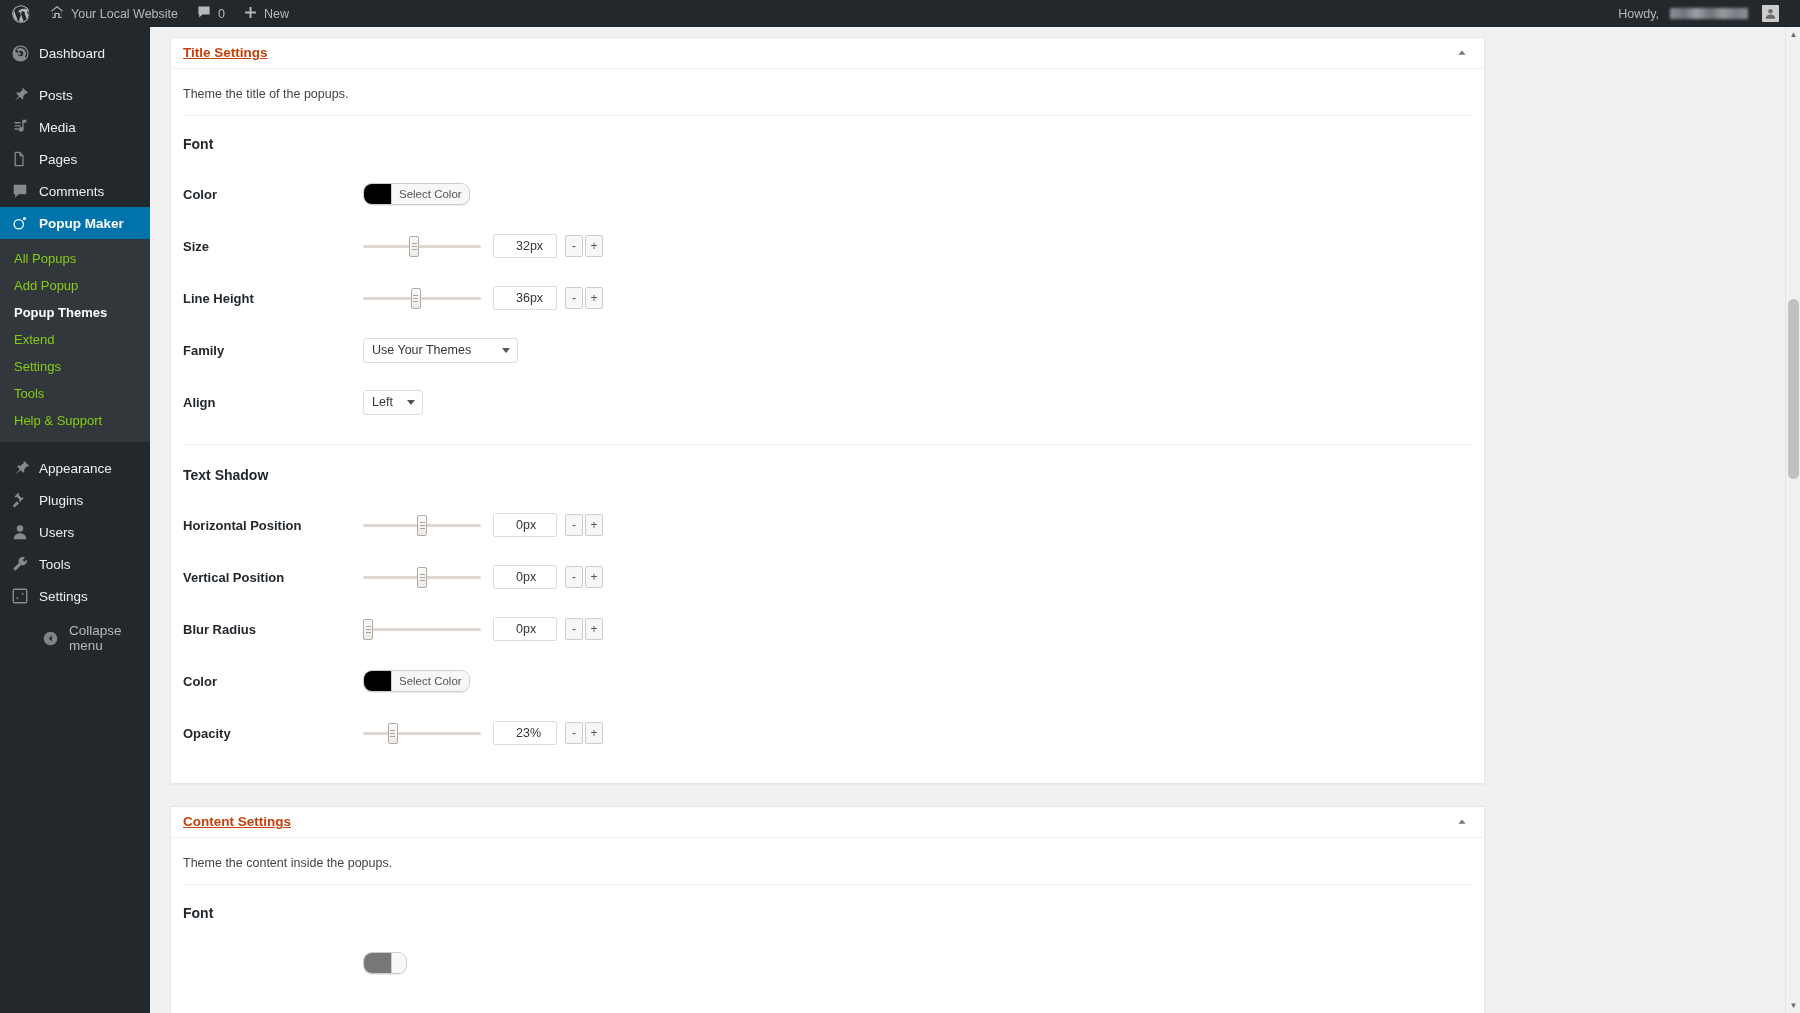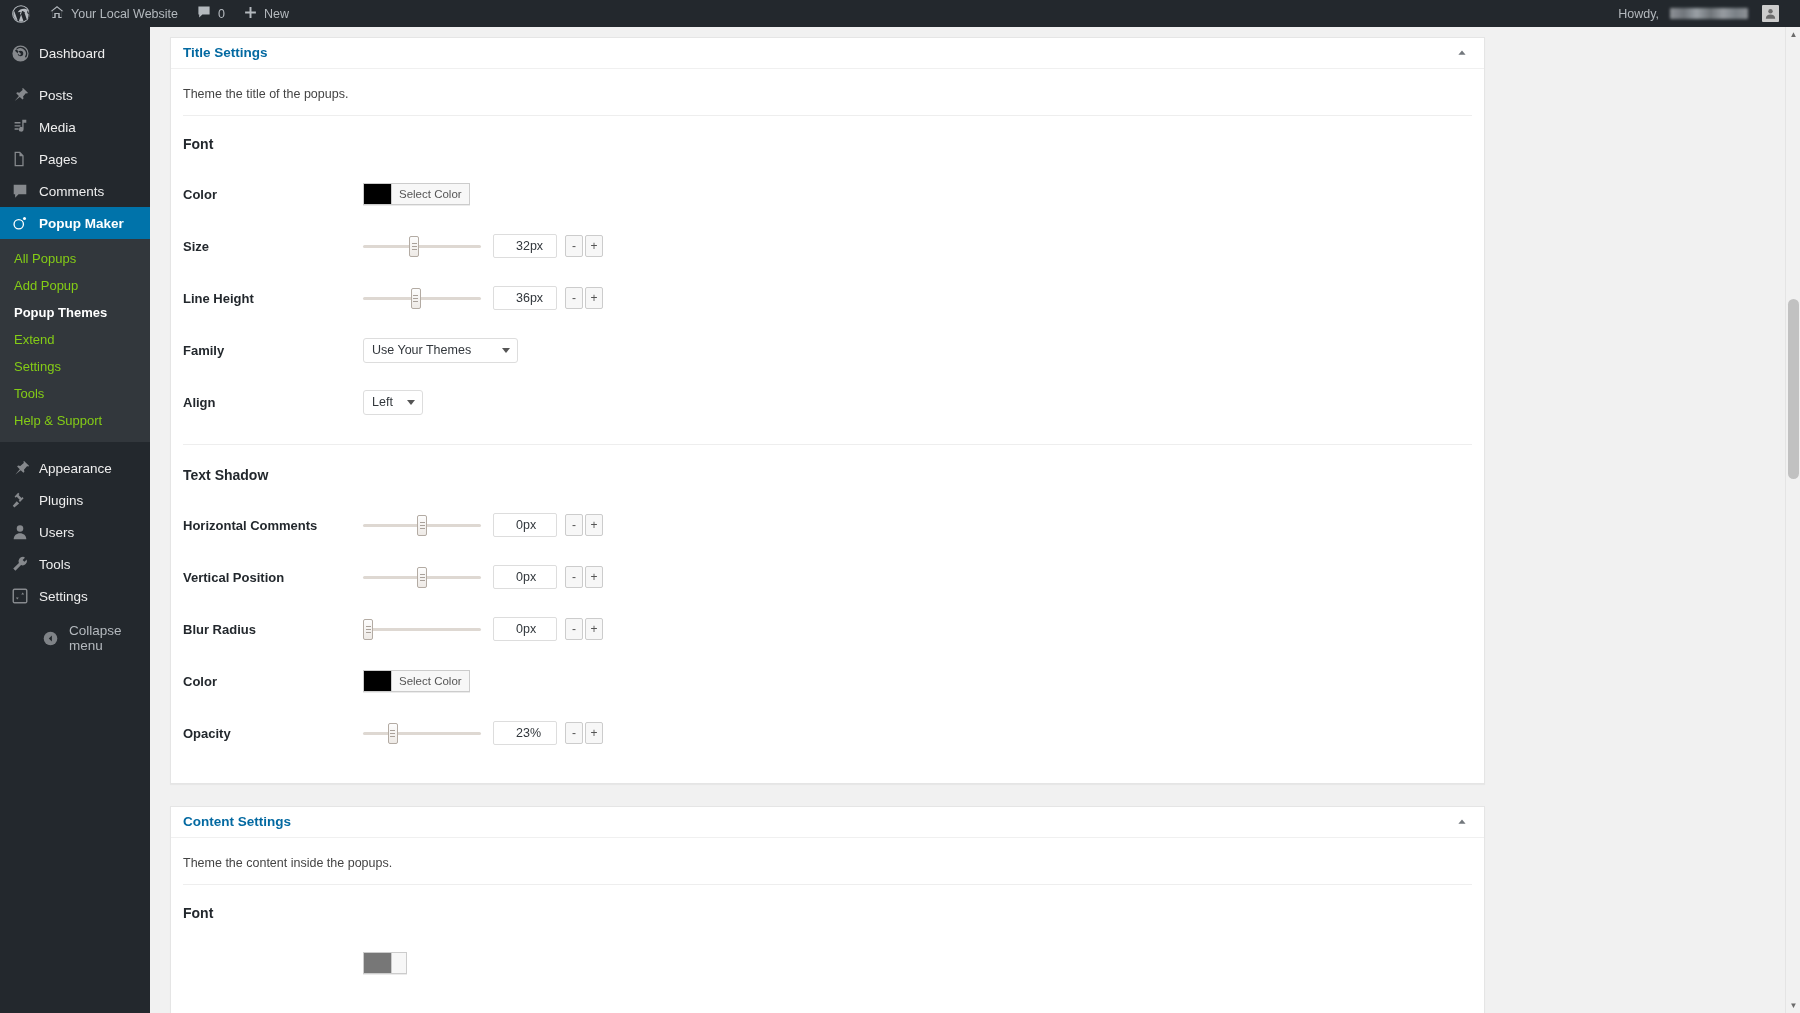--- a/index.html
+++ b/index.html
@@ -100,22 +100,23 @@
     margin-bottom: 22px;
     width: 1315px;
   }
   .postbox-header {
     display: flex; align-items: center;
     height: 31px; padding: 0 12px;
     border-bottom: 1px solid #f0f0f0;
     cursor: pointer;
   }
   .postbox-title {
-    font-size: 13.5px; font-weight: bold; color: #0369a1;
+    font-size: 13.5px; font-weight: bold; color: #c2410c;
     line-height: 1;
+    text-decoration: underline;
   }
   .toggle-indicator {
     margin-left: auto; width: 20px; height: 20px;
     display: flex; align-items: center; justify-content: center;
     color: #72777c;
   }
   .postbox-body { padding: 13px 12px 18px 12px; }
 
   .section-desc {
     font-size: 12.5px; color: #444;
@@ -141,21 +142,21 @@
     font-size: 13px; font-weight: bold; color: #23282d;
   }
   .field-control { display: flex; align-items: center; }
 
   
   .cp-wrap {
     display: inline-flex; align-items: stretch;
     height: 22px;
     border: 1px solid #ccc;
     background: #f7f7f7;
-    border-radius: 0;
+    border-radius: 9px;
     box-shadow: 0 1px 0 rgba(0,0,0,.08);
     overflow: hidden;
   }
   .cp-swatch { width: 27px; background: #000; }
   .cp-label {
     display: flex; align-items: center;
     padding: 0 7px; font-size: 11.5px; color: #555;
     border-left: 1px solid #ccc;
     background: #f7f7f7;
   }
@@ -517,21 +518,21 @@
               <span class="caret"></span>
             </span>
           </span>
         </div>
 
         <hr class="hr-split">
 
         <div class="group-title">Text Shadow</div>
 
         <div class="field-row">
-          <span class="field-label">Horizontal Comments</span>
+          <span class="field-label">Horizontal Position</span>
           <span class="field-control">
             <span class="slider-track">
               <span class="slider-handle" id="h-hpos" style="left: 54px;">
                   <i></i>
                   <i></i>
                   <i></i>
                 </span>
             </span>
             <span class="num-input">0px</span>
             <span class="stepper">

